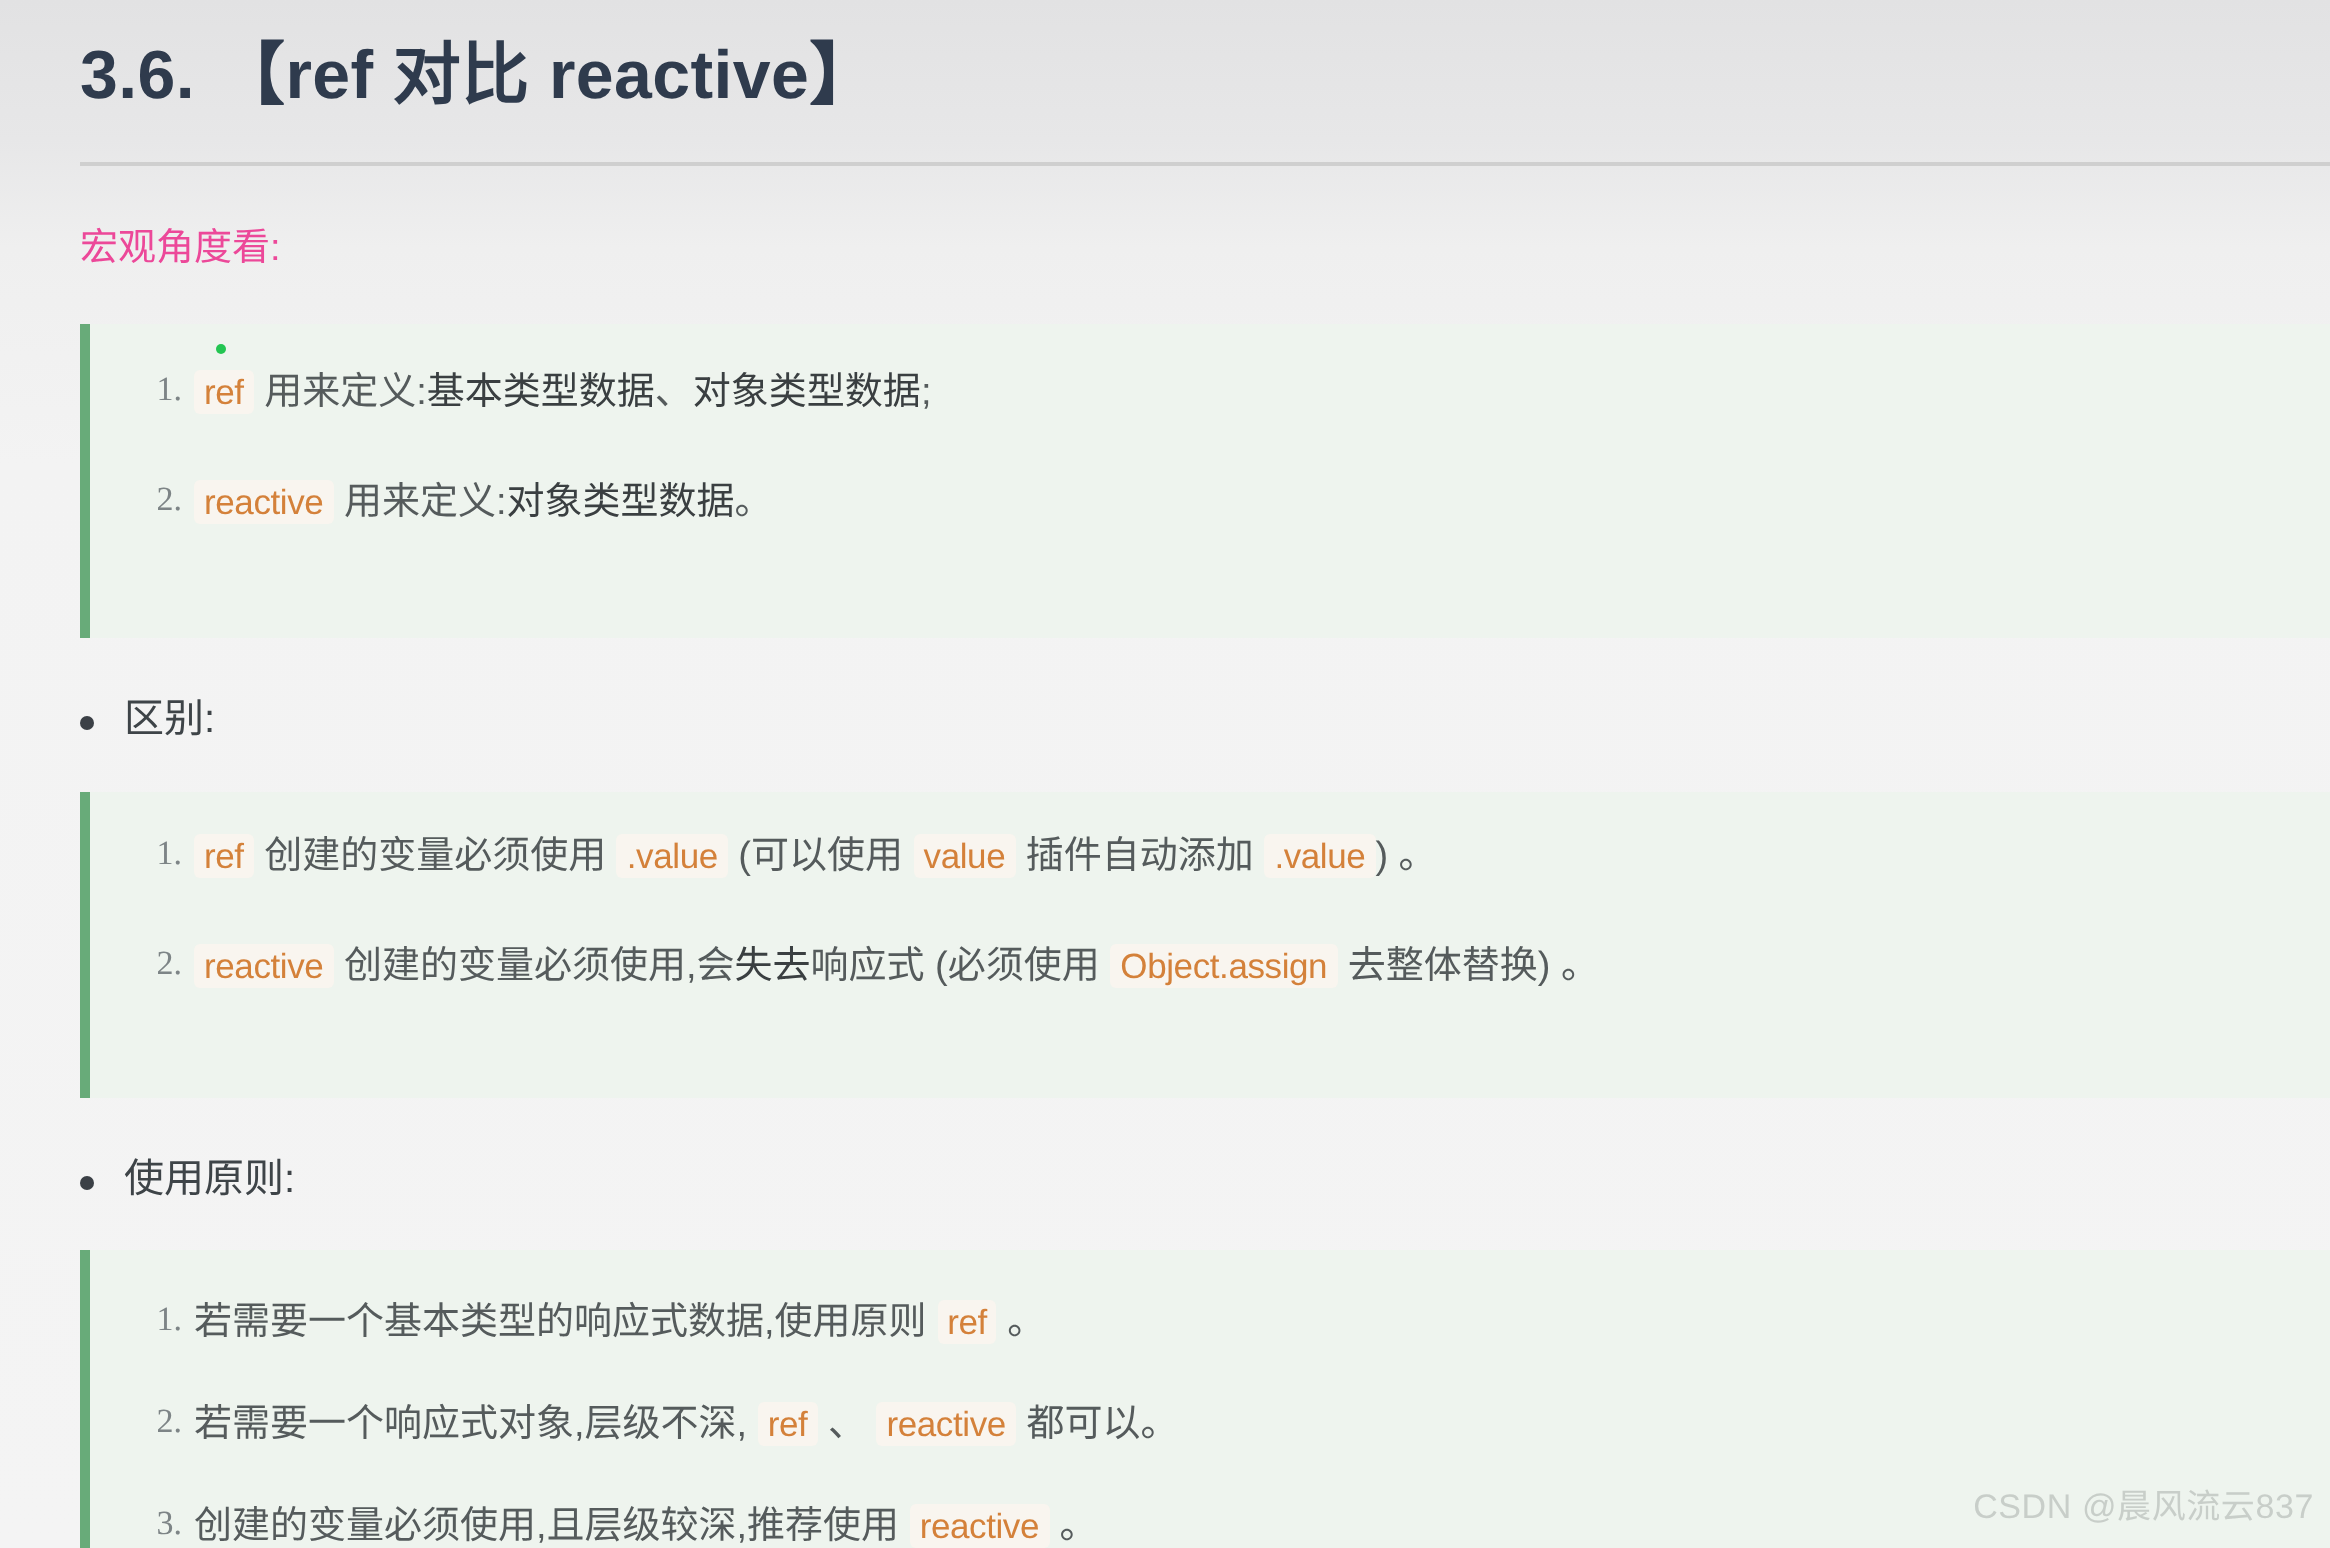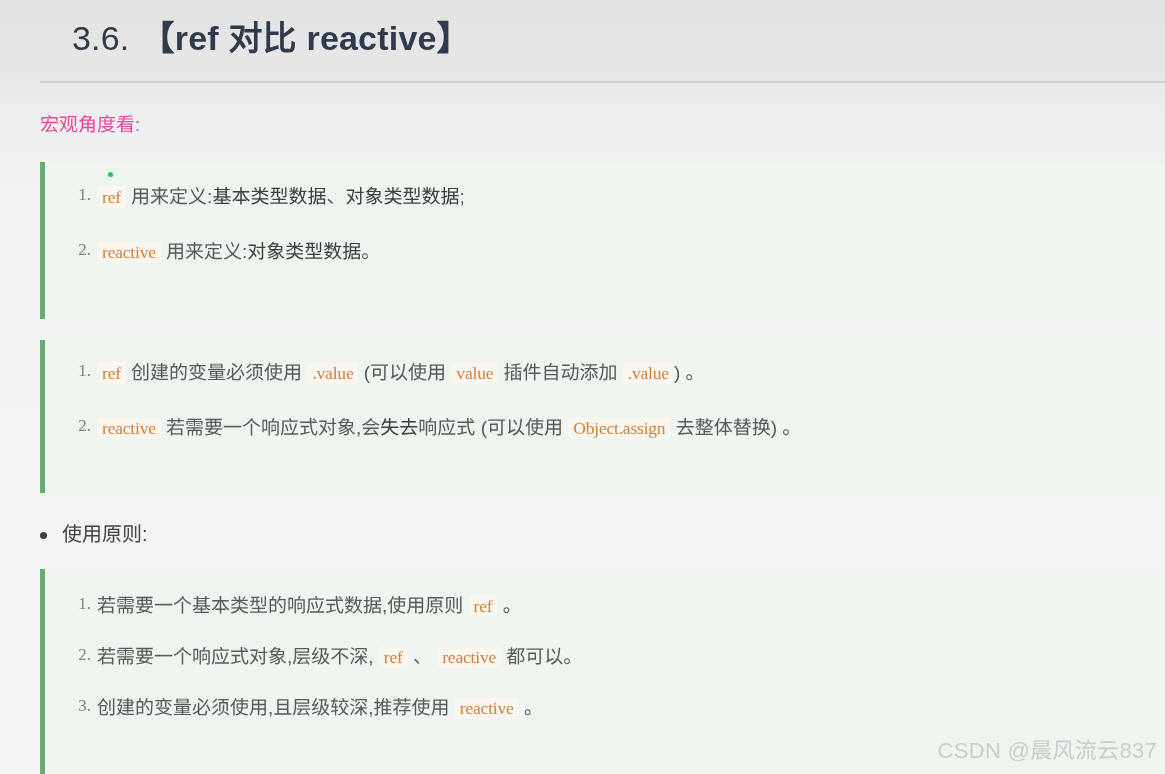--- a/index.html
+++ b/index.html
@@ -33,22 +33,21 @@
   h1.doc-title {
     margin: 0;
     font-size: 34px;
     line-height: 1.45;
     font-weight: 700;
     color: #2f3b4d;
     letter-spacing: 0.2px;
     white-space: nowrap;
   }
   h1.doc-title .num {
-    font-weight: 400;
-    margin-left: 32px;
+    font-weight: 700;
   }
   h1.doc-title .gap {
     display: inline-block;
     width: 11px;
   }
 
   hr.rule {
     border: 0;
     border-top: 2px solid #cfcfcf;
     margin: 18px 0 0 40px;
@@ -130,21 +129,21 @@
     font-family: "Liberation Serif", "DejaVu Serif", serif;
   }
 
   
   .quote.q1 ol.qlist > li { margin-bottom: 26px; }
   .quote.q2 ol.qlist > li { margin-bottom: 26px; }
   .quote.q3 ol.qlist > li { margin-bottom: 22px; }
 
   
   code.inl {
-    font-family: Liberation Serif, serif;
+    font-family: Liberation Sans, sans-serif;
     color: #d4813a;
     background: #f7f2ee;
     background: rgba(250,244,238,0.85);
     border-radius: 3px;
     padding: 1px 5px;
     font-size: 17.5px;
     letter-spacing: -0.2px;
   }
 
   strong.bd {
@@ -161,21 +160,21 @@
     height: 5px;
     border-radius: 50%;
     background: #23c552;
   }
 
   
   .watermark {
     position: absolute;
     right: 8px;
     bottom: 10px;
-    font-size: 22px;
+    font-size: 17px;
     color: #c8cec9;
     font-family: "Liberation Sans", "DejaVu Sans", sans-serif;
     letter-spacing: 0.3px;
     user-select: none;
   }
 </style>
 </head>
 <body>
 
 <div class="page">
@@ -189,25 +188,28 @@
   <p class="lead">宏观角度看:</p>
 
   <div class="quote q1">
     <span class="caret-dot"></span>
     <ol class="qlist">
       <li><code class="inl">ref</code><span> 用来定义:</span><strong class="bd">基本类型数据</strong><span>、</span><strong class="bd">对象类型数据</strong><span>;</span></li>
       <li><code class="inl">reactive</code><span> 用来定义:</span><strong class="bd">对象类型数据</strong><span>。</span></li>
     </ol>
   </div>
 
+  <ul class="top-bullets">
+    <li>区别:</li>
+  </ul>
 
   <div class="quote q2">
     <ol class="qlist">
       <li><code class="inl">ref</code><span> 创建的变量必须使用 </span><code class="inl">.value</code><span> (可以使用 </span><code class="inl">value</code><span> 插件自动添加 </span><code class="inl">.value</code><span>) 。</span></li>
-      <li><code class="inl">reactive</code><span> 若需要一个响应式对象,会</span><strong class="bd">失去</strong><span>响应式 (可以使用 </span><code class="inl">Object.assign</code><span> 去整体替换) 。</span></li>
+      <li><code class="inl">reactive</code><span> 创建的变量必须使用,会</span><strong class="bd">失去</strong><span>响应式 (必须使用 </span><code class="inl">Object.assign</code><span> 去整体替换) 。</span></li>
     </ol>
   </div>
 
   <ul class="top-bullets">
     <li>使用原则:</li>
   </ul>
 
   <div class="quote q3">
     <ol class="qlist">
       <li><span>若需要一个基本类型的响应式数据,使用原则 </span><code class="inl">ref</code><span> 。</span></li>

